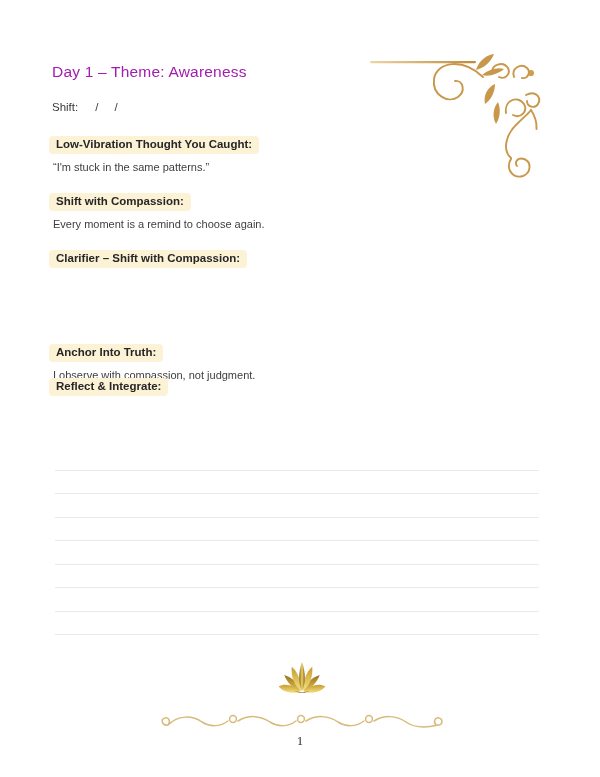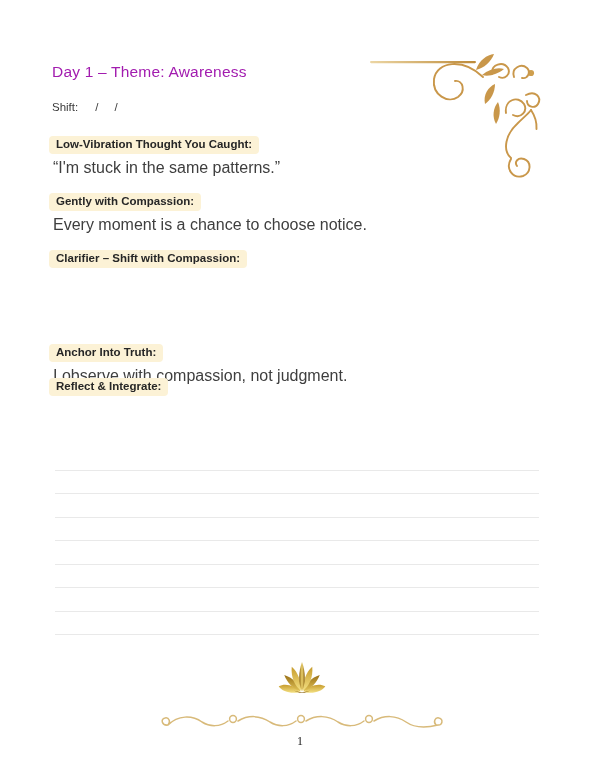--- a/index.html
+++ b/index.html
@@ -15,21 +15,21 @@
   .daterow .sl1{margin-left:17px;}
   .daterow .sl2{margin-left:16px;}
 
   .section{position:absolute;left:49px;width:526px;}
   .s1{top:134px}.s2{top:191px}.s3{top:248px}.s4{top:342px}.s5{top:376px}
   .hl{
     display:inline-block;background:#fcf2d6;border-radius:4px;
     padding:2px 7px 4px 7px;font-weight:700;font-size:11.5px;color:#262626;
   }
   .section p{
-    margin:6px 0 0 4px;font-size:16px;line-height:15.6px;color:#3e3e3e;
+    margin:6px 0 0 4px;font-size:11px;line-height:15.6px;color:#3e3e3e;
     white-space:pre-line;
   }
 
   .rules{position:absolute;left:55px;top:470px;width:484px;height:166px;}
   .rule{position:absolute;left:0;width:100%;height:1px;background:#e9e9e9;}
   .rule:nth-child(1){top:0}
   .rule:nth-child(2){top:23px}
   .rule:nth-child(3){top:47px}
   .rule:nth-child(4){top:70px}
   .rule:nth-child(5){top:94px}
@@ -87,22 +87,22 @@
   <div class="daterow">
     <span>Shift:</span><span class="sl1">/</span><span class="sl2">/</span>
   </div>
 
   <div class="section s1">
     <span class="hl">Low-Vibration Thought You Caught:</span>
     <p>“I'm stuck in the same patterns.”</p>
   </div>
 
   <div class="section s2">
-    <span class="hl">Gently with Compassion:</span>
-    <p>Every moment is a chance to choose notice.</p>
+    <span class="hl">Shift with Compassion:</span>
+    <p>Every moment is a remind to choose again.</p>
   </div>
 
   <div class="section s3">
     <span class="hl">Clarifier – Shift with Compassion:</span>
   </div>
 
   <div class="section s4">
     <span class="hl">Anchor Into Truth:</span>
     <p>I observe with compassion, not judgment.</p>
   </div>

